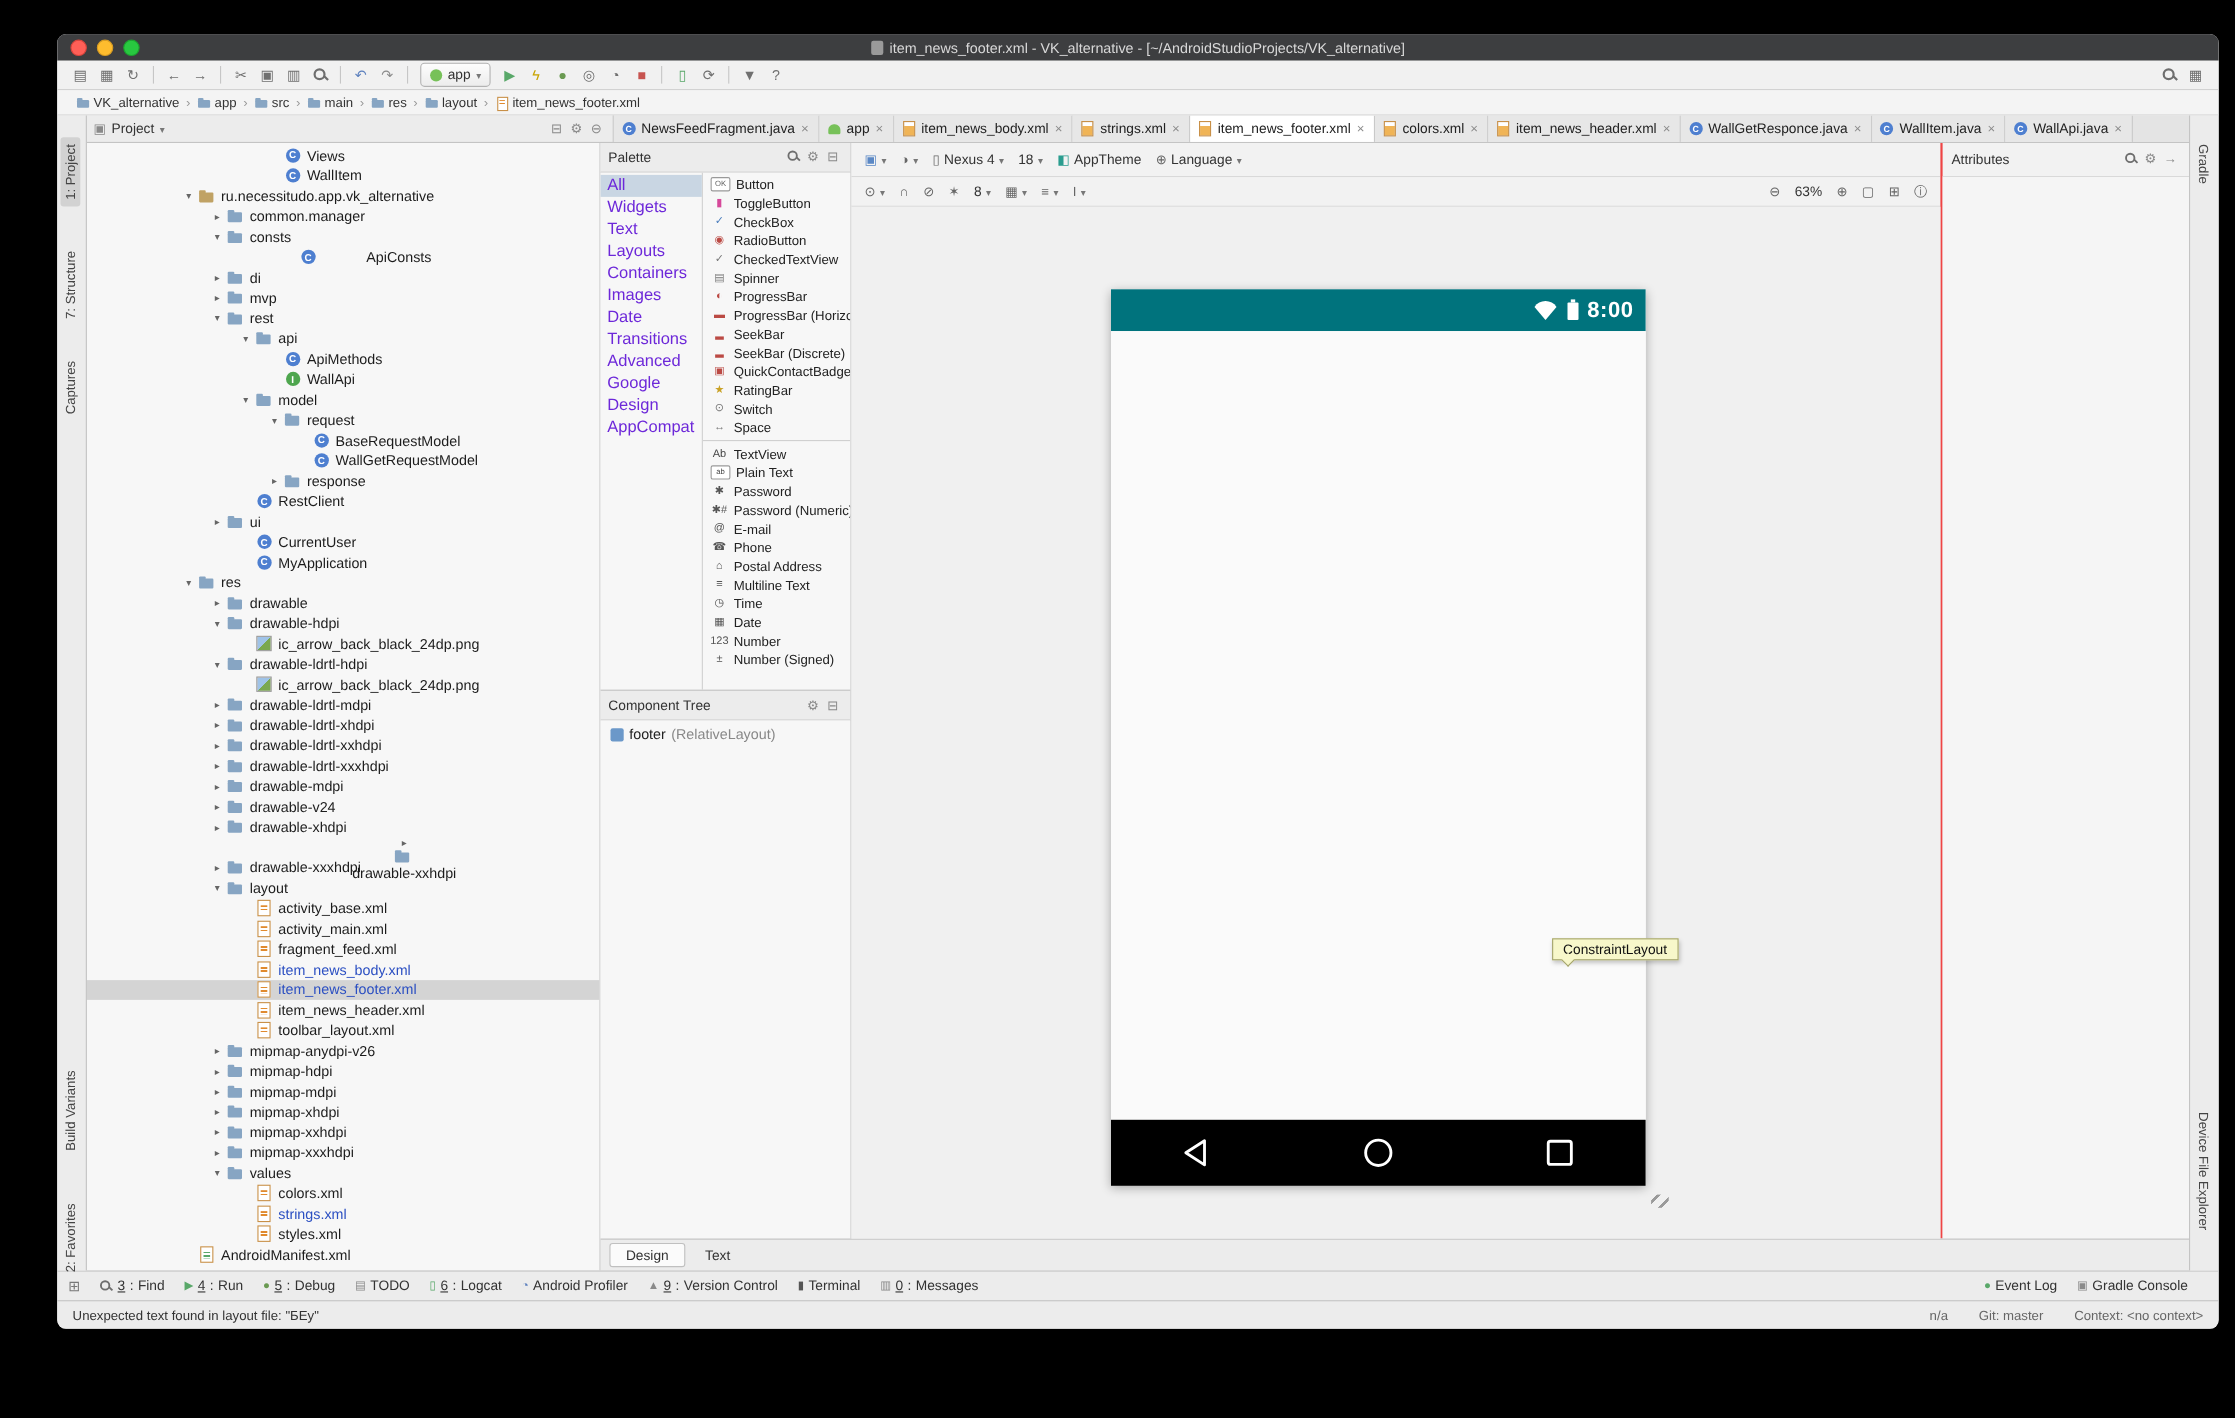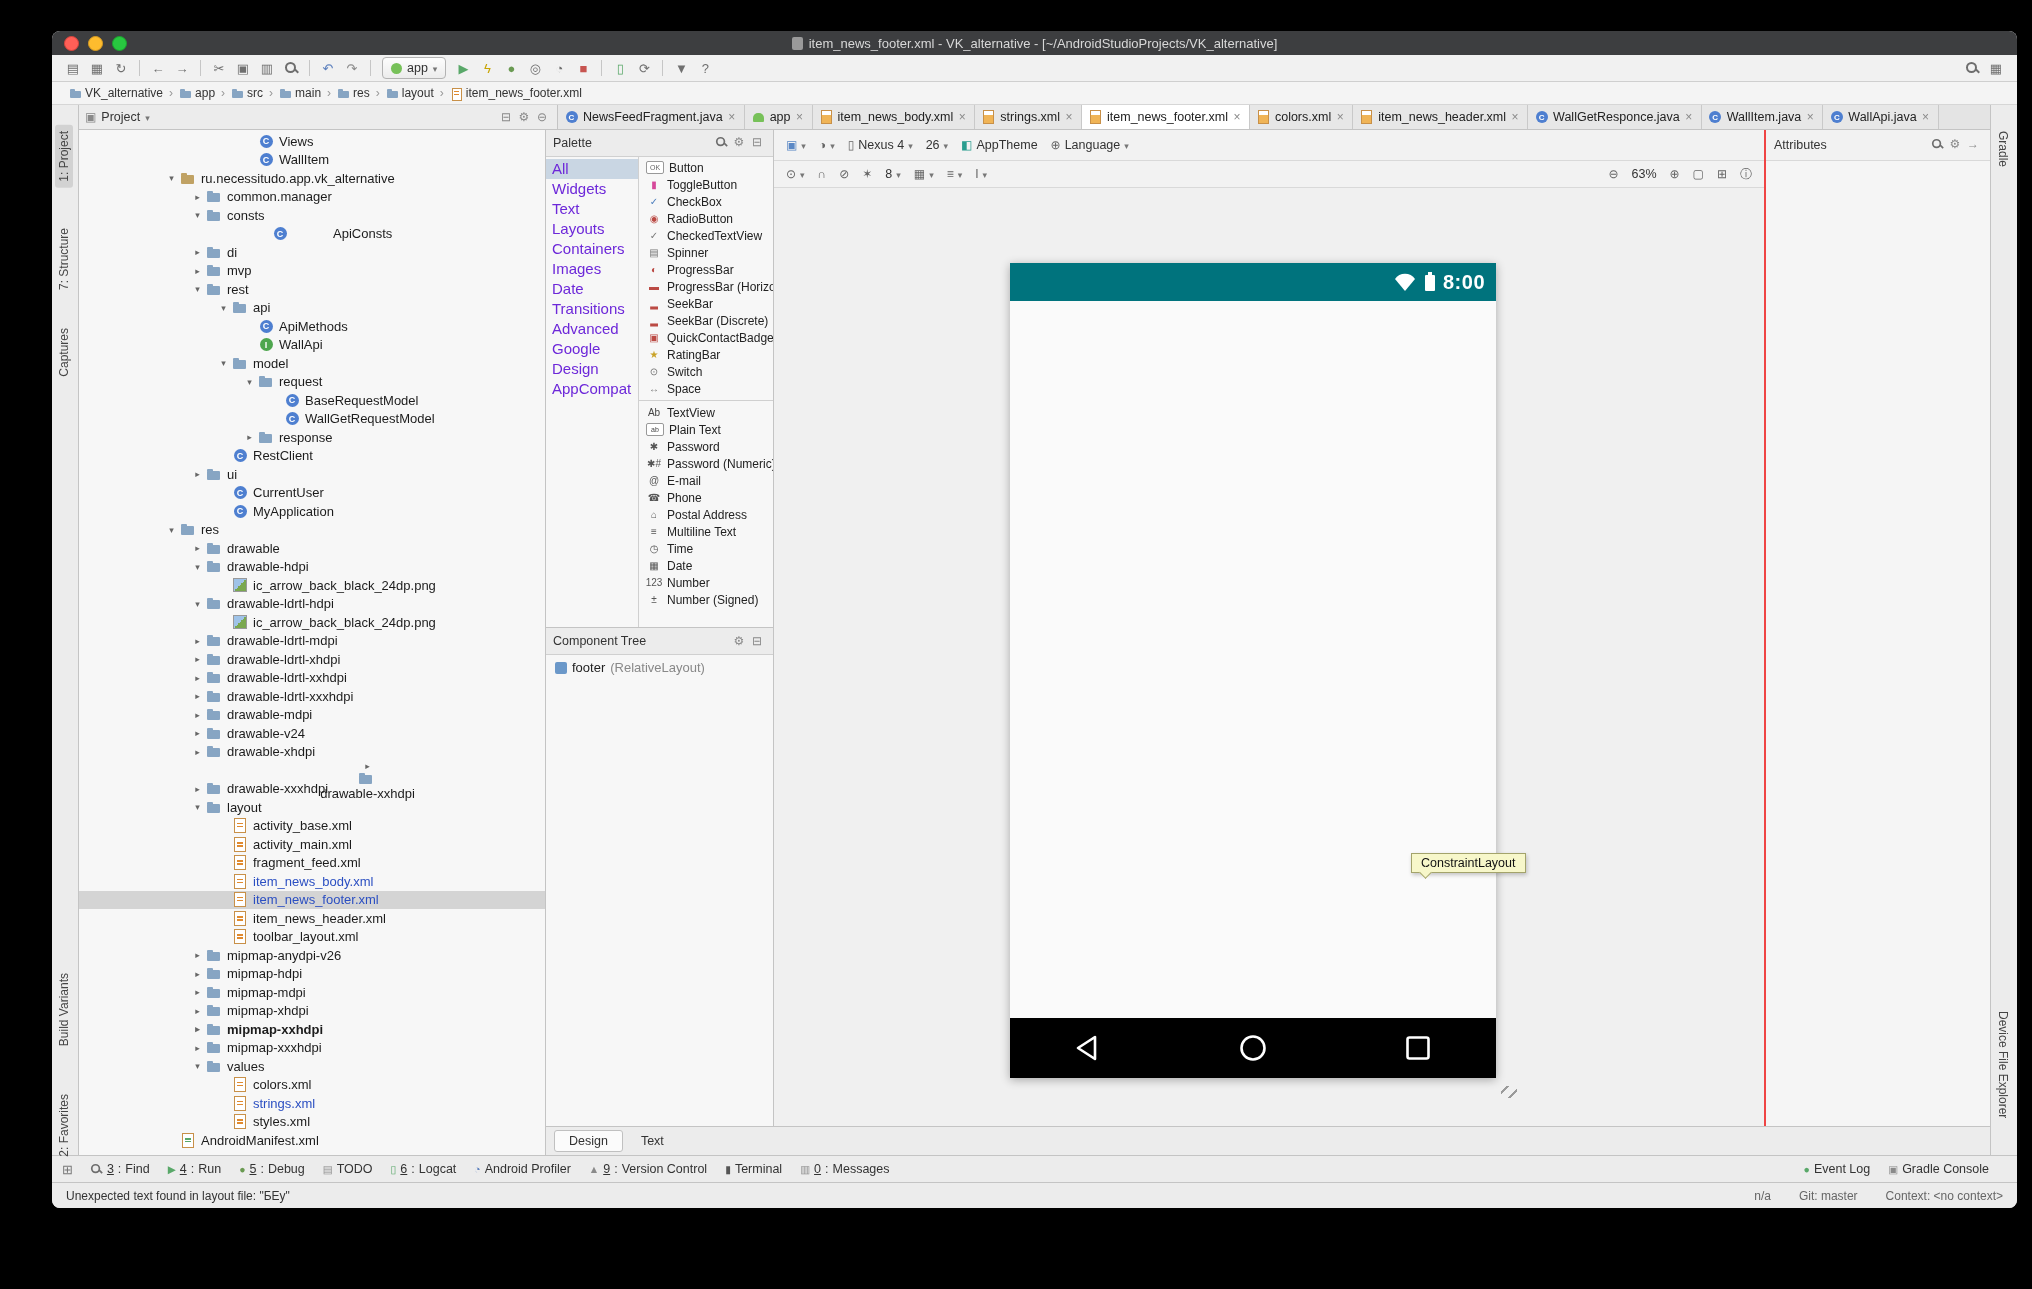--- a/index.html
+++ b/index.html
@@ -619,21 +619,21 @@
               <span class="trow" style="padding-left: 111px;">
                 <span class="tarrow r"></span>
                 <span class="t-ico folder"></span>
                 <span class="tlabel">mipmap-mdpi</span>
               </span>
               <span class="trow" style="padding-left: 111px;">
                 <span class="tarrow r"></span>
                 <span class="t-ico folder"></span>
                 <span class="tlabel">mipmap-xhdpi</span>
               </span>
-              <span class="trow" style="padding-left: 111px; font-weight: bold;">
+              <span class="trow" style="padding-left: 111px;">
                 <span class="tarrow r"></span>
                 <span class="t-ico folder"></span>
                 <span class="tlabel">mipmap-xxhdpi</span>
               </span>
               <span class="trow" style="padding-left: 111px;">
                 <span class="tarrow r"></span>
                 <span class="t-ico folder"></span>
                 <span class="tlabel">mipmap-xxxhdpi</span>
               </span>
               <span class="trow" style="padding-left: 111px;">
@@ -825,21 +825,21 @@
                     <span class="dchip">
                       <span class="dico" style="color: rgb(102, 102, 102);">◑</span>
                       <span class="darrow"></span>
                     </span>
                     <span class="dchip">
                       <span class="dico">▯</span>
                       <span class="dlabel">Nexus 4</span>
                       <span class="darrow"></span>
                     </span>
                     <span class="dchip">
-                      <span class="dlabel">26</span>
+                      <span class="dlabel">18</span>
                       <span class="darrow"></span>
                     </span>
                     <span class="dchip">
                       <span class="dico" style="color: rgb(42, 157, 143);">◧</span>
                       <span class="dlabel">AppTheme</span>
                     </span>
                     <span class="dchip">
                       <span class="dico">⊕</span>
                       <span class="dlabel">Language</span>
                       <span class="darrow"></span>

